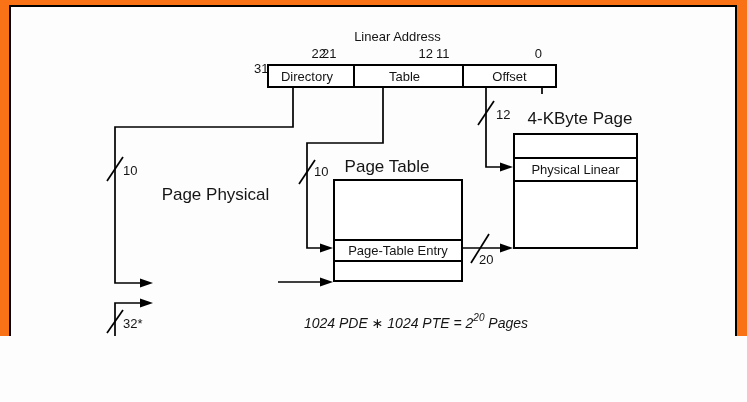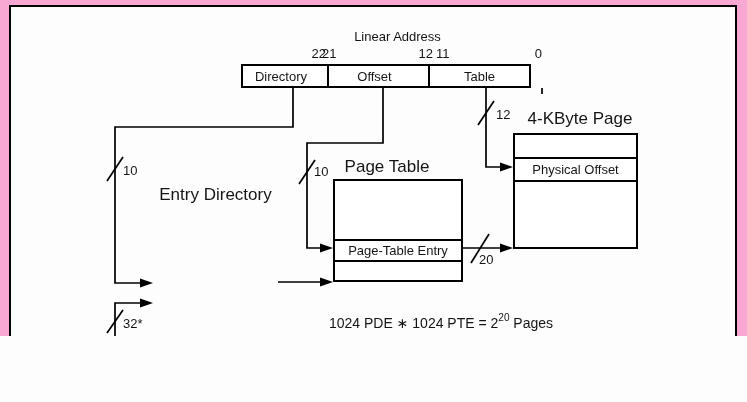--- a/index.html
+++ b/index.html
@@ -1,35 +1,35 @@
 <!DOCTYPE html>
 <html><head>
 <meta charset="utf-8">
 <style>
   html,body{margin:0;padding:0;background:#fdfdfd;}
   *{box-sizing:border-box;}
-  .stage{position:relative;width:747px;height:336px;background:#f9a8d4;
+  .stage{position:relative;width:747px;height:336px;background:#f97316;
          font-family:"Liberation Sans","DejaVu Sans",sans-serif;color:#151515;overflow:hidden;}
   .frame{position:absolute;left:9px;top:5px;width:728px;height:388px;border:2px solid #000;background:#fdfdfd;}
   .abs{position:absolute;}
   .lbl{font-size:13px;line-height:16px;white-space:nowrap;}
   .ctr{text-align:center;}
   .rgt{text-align:right;}
   svg.wires{position:absolute;left:0;top:0;width:747px;height:402px;pointer-events:none;}
   
-  .la-box{position:absolute;left:241px;top:64px;width:290px;height:24px;border:2px solid #000;display:flex;background:#fff;gap:8px;}
+  .la-box{position:absolute;left:267px;top:64px;width:290px;height:24px;border:2px solid #000;display:flex;background:#fff;gap:8px;}
   .la-cell{height:100%;display:flex;align-items:center;justify-content:center;font-size:13px;}
   .la-cell + .la-cell{border-left:2px solid #000;}
   
   .node{position:absolute;border:2px solid #000;background:#fff;}
   .row{position:absolute;left:0;right:0;border-top:2px solid #000;border-bottom:2px solid #000;
        display:flex;align-items:center;justify-content:center;font-size:13px;background:#fff;}
   .boxtitle{position:absolute;font-size:17px;text-align:center;white-space:nowrap;}
   .buslbl{position:absolute;font-size:13px;white-space:nowrap;}
-  .eq{position:absolute;left:329px;top:313px;font-size:14px;white-space:nowrap;}
+  .eq{position:absolute;left:304px;top:313px;font-size:14px;white-space:nowrap;font-style:italic;}
   .eq sup{font-size:10px;position:relative;top:-1px;}
   .footnote{position:absolute;left:117px;top:364px;font-size:13.5px;white-space:nowrap;}
 </style>
 </head>
 <body>
 
 <div class="stage">
   <div class="frame"></div>
 
   <svg class="wires" viewBox="0 0 747 402" fill="none" stroke="#000" stroke-width="1.7">
@@ -69,34 +69,34 @@
 
   <div class="abs lbl" style="left:254px;top:46px;width:24px;margin-top:15px;">31</div>
   <div class="abs lbl rgt" style="left:302px;top:46px;width:24px;">22</div>
   <div class="abs lbl" style="left:322px;top:46px;width:24px;">21</div>
   <div class="abs lbl rgt" style="left:409px;top:46px;width:24px;">12</div>
   <div class="abs lbl" style="left:436px;top:46px;width:24px;">11</div>
   <div class="abs lbl rgt" style="left:518px;top:46px;width:24px;">0</div>
 
   <div class="la-box">
     <div class="la-cell" style="width:76px;">Directory</div>
+    <div class="la-cell" style="width:101px;">Table</div>
     <div class="la-cell" style="flex:1;">Offset</div>
-    <div class="la-cell" style="width:101px;">Table</div>
   </div>
 
-  <div class="boxtitle" style="left:153px;top:185px;width:125px;">Entry Directory</div>
+  <div class="boxtitle" style="left:153px;top:185px;width:125px;">Page Physical</div>
 
   <div class="boxtitle" style="left:322px;top:157px;width:130px;">Page Table</div>
   <div class="node" style="left:333px;top:179px;width:130px;height:103px;">
     <div class="row" style="top:58px;height:23px;">Page-Table Entry</div>
   </div>
 
   <div class="boxtitle" style="left:515px;top:109px;width:130px;">4-KByte Page</div>
   <div class="node" style="left:513px;top:133px;width:125px;height:116px;">
-    <div class="row" style="top:22px;height:25px;">Physical Offset</div>
+    <div class="row" style="top:22px;height:25px;">Physical Linear</div>
   </div>
 
 
   <div class="buslbl" style="left:123px;top:163px;">10</div>
   <div class="buslbl" style="left:314px;top:164px;">10</div>
   <div class="buslbl" style="left:496px;top:107px;">12</div>
   <div class="buslbl" style="left:479px;top:252px;">20</div>
   <div class="buslbl" style="left:123px;top:316px;">32*</div>
 
   <div class="eq"><span>1024 PDE ∗ 1024 PTE = 2</span><sup>20</sup><span> Pages</span></div>

